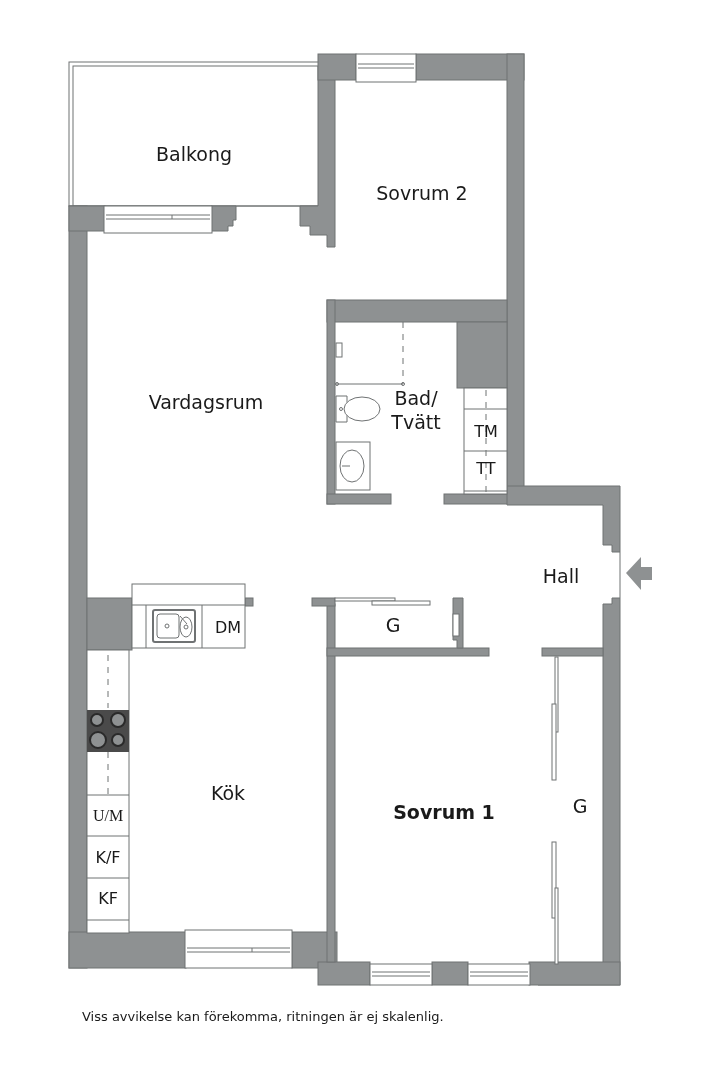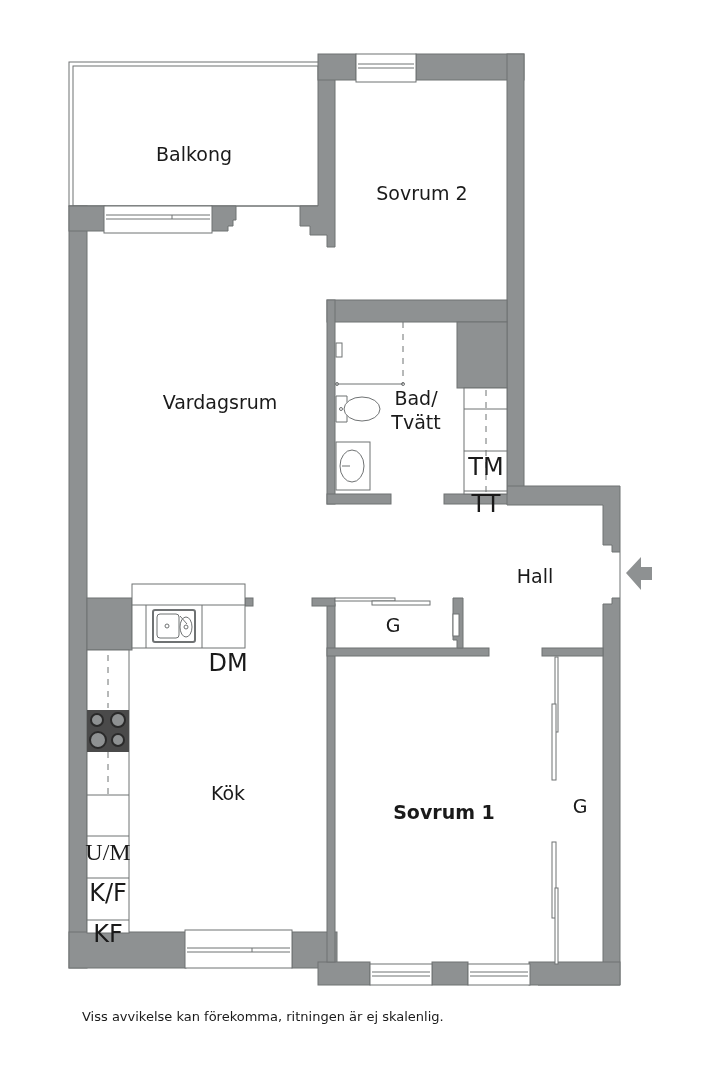--- a/index.html
+++ b/index.html
@@ -4,21 +4,21 @@
 <style>
   html, body { margin: 0; padding: 0; background: #ffffff; }
   body { width: 720px; height: 1080px; position: relative; overflow: hidden;
          font-family: "DejaVu Sans", "Liberation Sans", sans-serif; color: #1a1a1a; }
   svg { position: absolute; left: 0; top: 0; }
   .wall { fill: #8e9192; stroke: #6f7273; stroke-width: 1; }
   .line { fill: none; stroke: #6f7273; stroke-width: 1; }
   .fixture { fill: #ffffff; stroke: #6f7273; stroke-width: 1; }
   .dash { fill: none; stroke: #6f7273; stroke-width: 1; stroke-dasharray: 6 6; }
   .room-label { position: absolute; font-size: 19px; white-space: nowrap; transform: translate(-50%, -50%); line-height: 1.25; text-align: center; }
-  .small-label { position: absolute; font-size: 24px; white-space: nowrap; transform: translate(-50%, -50%); margin-top: 36px; }
+  .small-label { position: absolute; font-size: 16px; white-space: nowrap; transform: translate(-50%, -50%); }
   .disclaimer { position: absolute; left: 82px; top: 1009px; font-size: 13px; white-space: nowrap; }
 </style>
 </head>
 <body>
 
 <svg width="720" height="1080" viewBox="0 0 720 1080">
 
   <g>
     <rect x="69" y="62" width="251" height="144" class="line"></rect>
     <rect x="73" y="66" width="247" height="140" class="line"></rect>
@@ -168,26 +168,26 @@
   <g>
     <rect x="555" y="657" width="3" height="75" class="fixture"></rect>
     <rect x="552" y="704" width="4" height="76" class="fixture"></rect>
     <rect x="552" y="842" width="4" height="76" class="fixture"></rect>
     <rect x="555" y="888" width="3" height="76" class="fixture"></rect>
   </g>
 </svg>
 
 <div class="room-label" style="left:194px; top:155px;">Balkong</div>
 <div class="room-label" style="left:422px; top:194px;">Sovrum 2</div>
-<div class="room-label" style="left:206px; top:403px;margin-left:14px;">Vardagsrum</div>
+<div class="room-label" style="left:206px; top:403px;">Vardagsrum</div>
 <div class="room-label" style="left:416px; top:411px;text-align:center;">
   <div>Bad/</div>
   <div>Tvätt</div>
 </div>
-<div class="room-label" style="left:535px; top:577px;">Hall</div>
+<div class="room-label" style="left:561px; top:577px;">Hall</div>
 <div class="room-label" style="left:393px; top:626px;">G</div>
 <div class="room-label" style="left:228px; top:794px;">Kök</div>
 <div class="room-label" style="left:444px; top:813px;font-weight:bold;">Sovrum 1</div>
 <div class="room-label" style="left:580px; top:807px;">G</div>
 
 <div class="small-label" style="left:228px; top:627px;">DM</div>
 <div class="small-label" style="left:486px; top:431px;">TM</div>
 <div class="small-label" style="left:486px; top:468px;">TT</div>
 <div class="small-label" style="left:108px; top:816px;font-family:Liberation Serif, serif;">U/M</div>
 <div class="small-label" style="left:108px; top:857px;">K/F</div>

